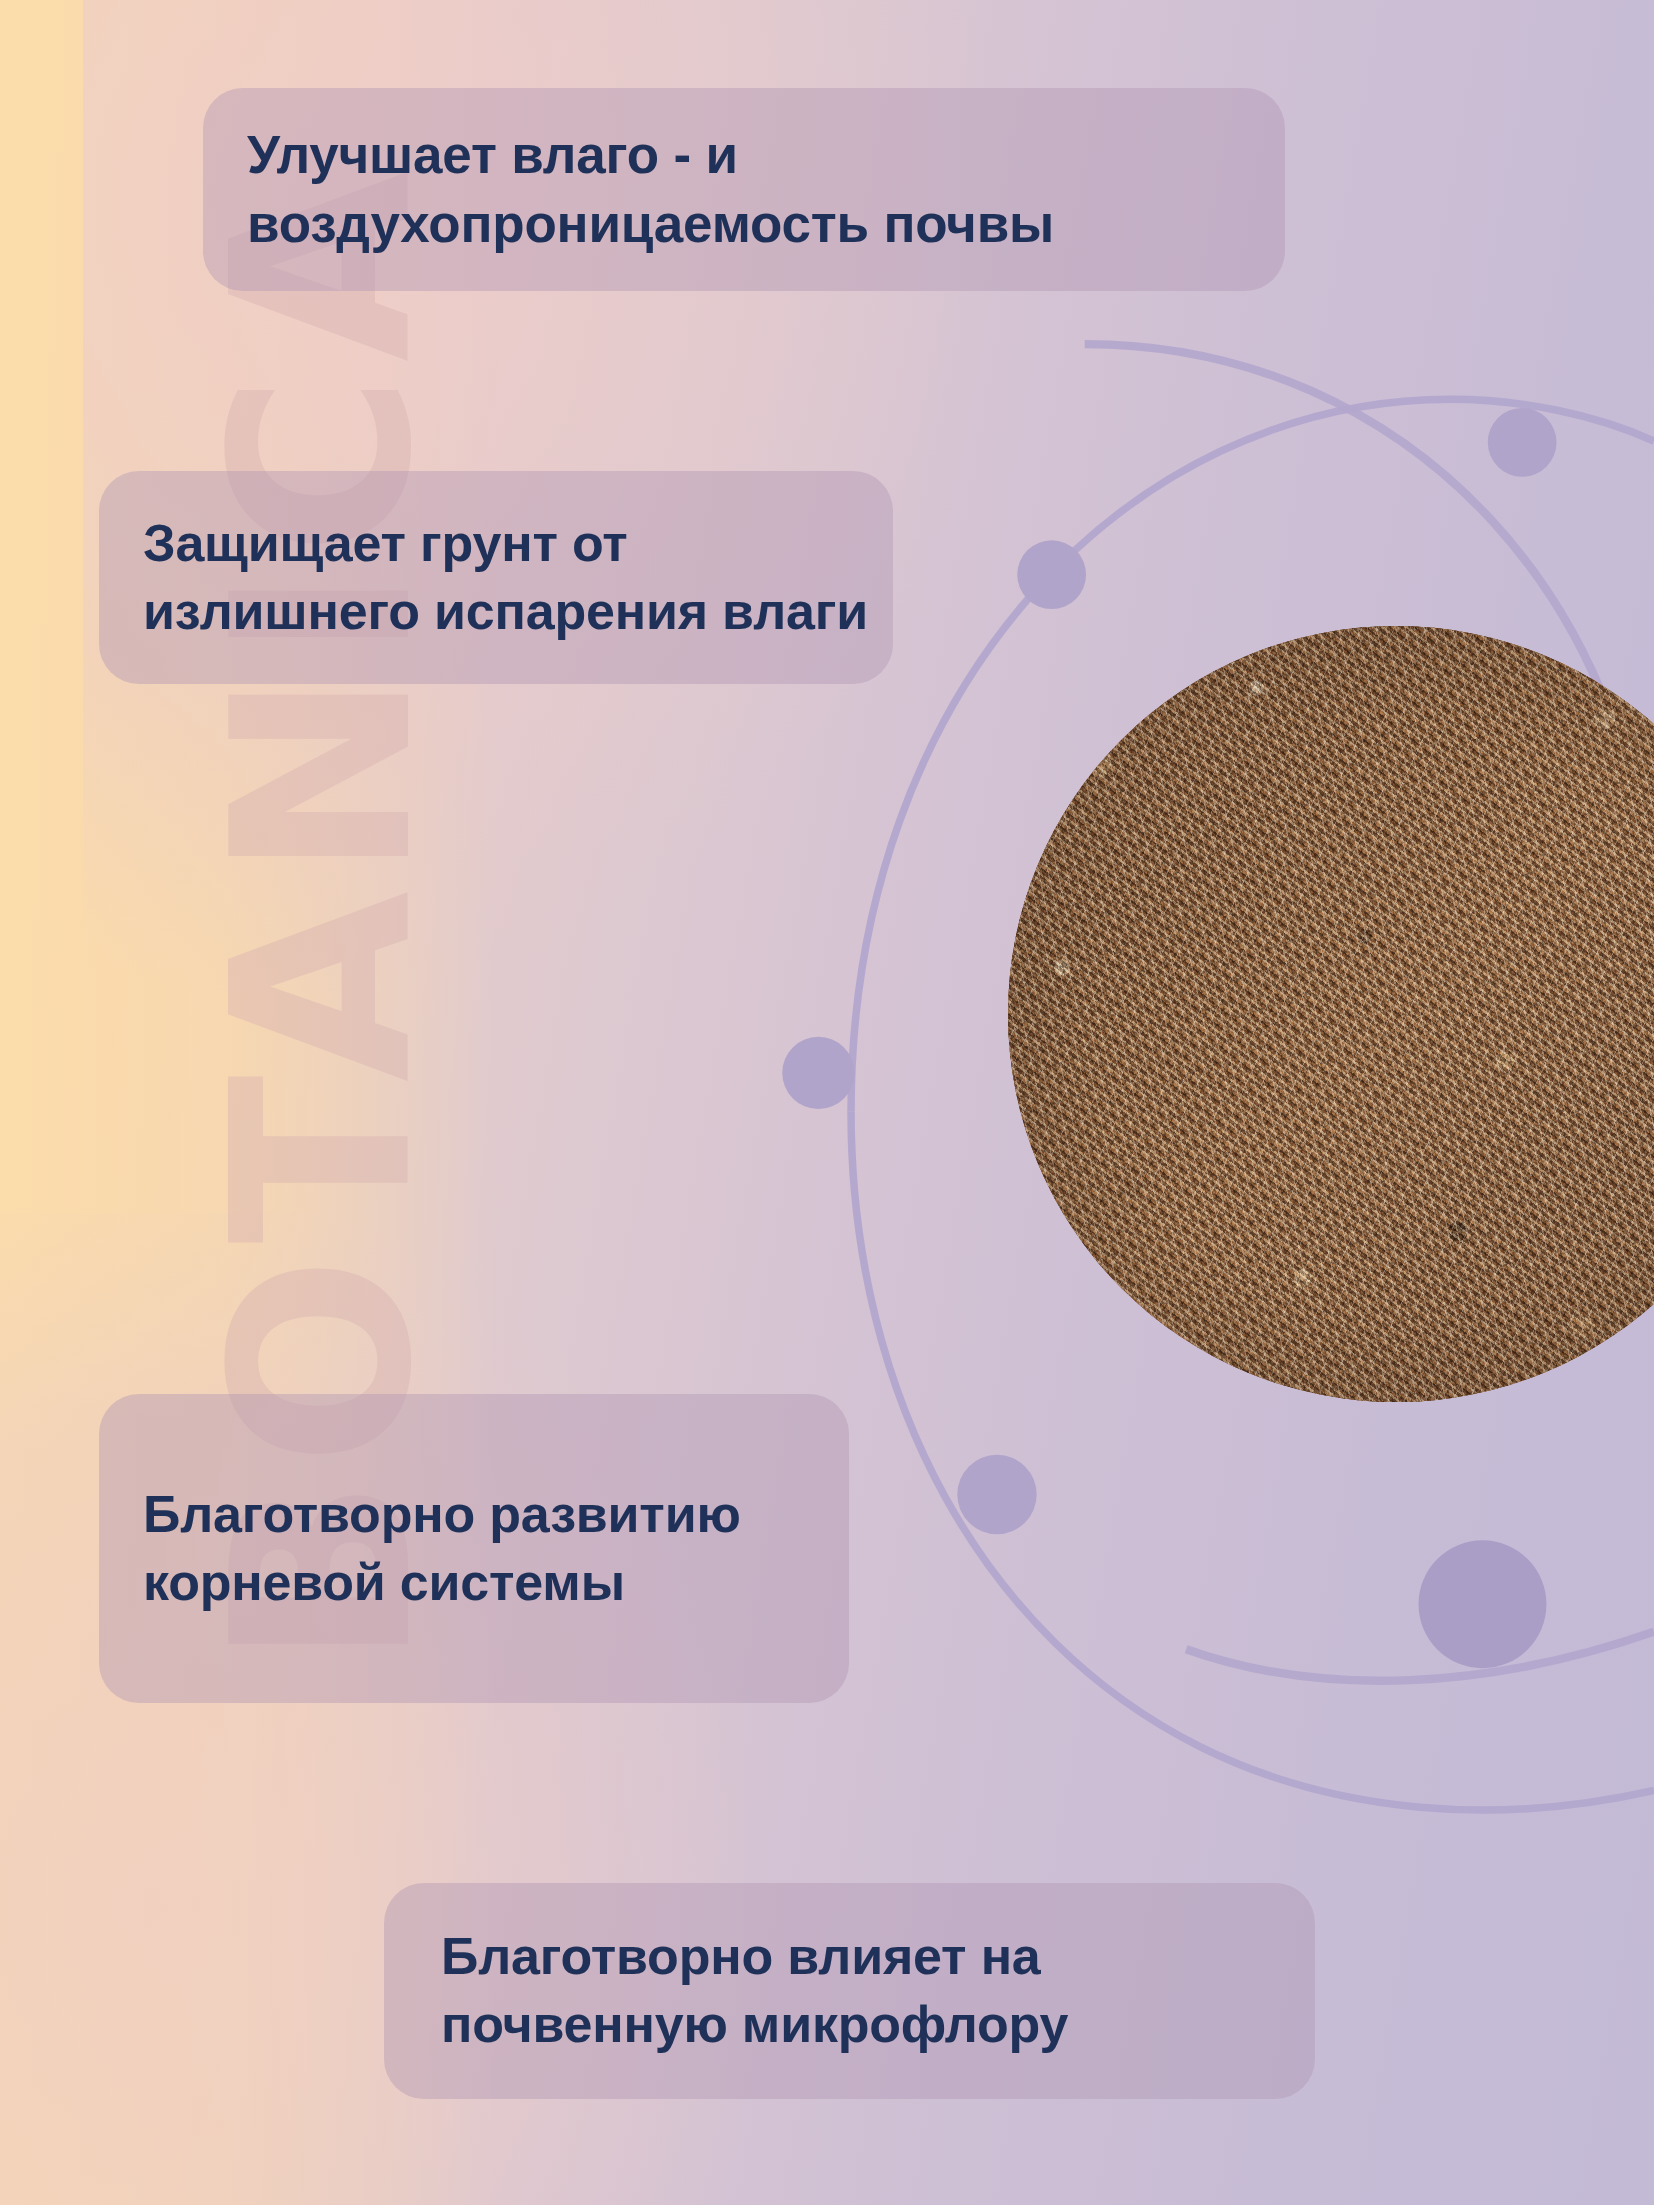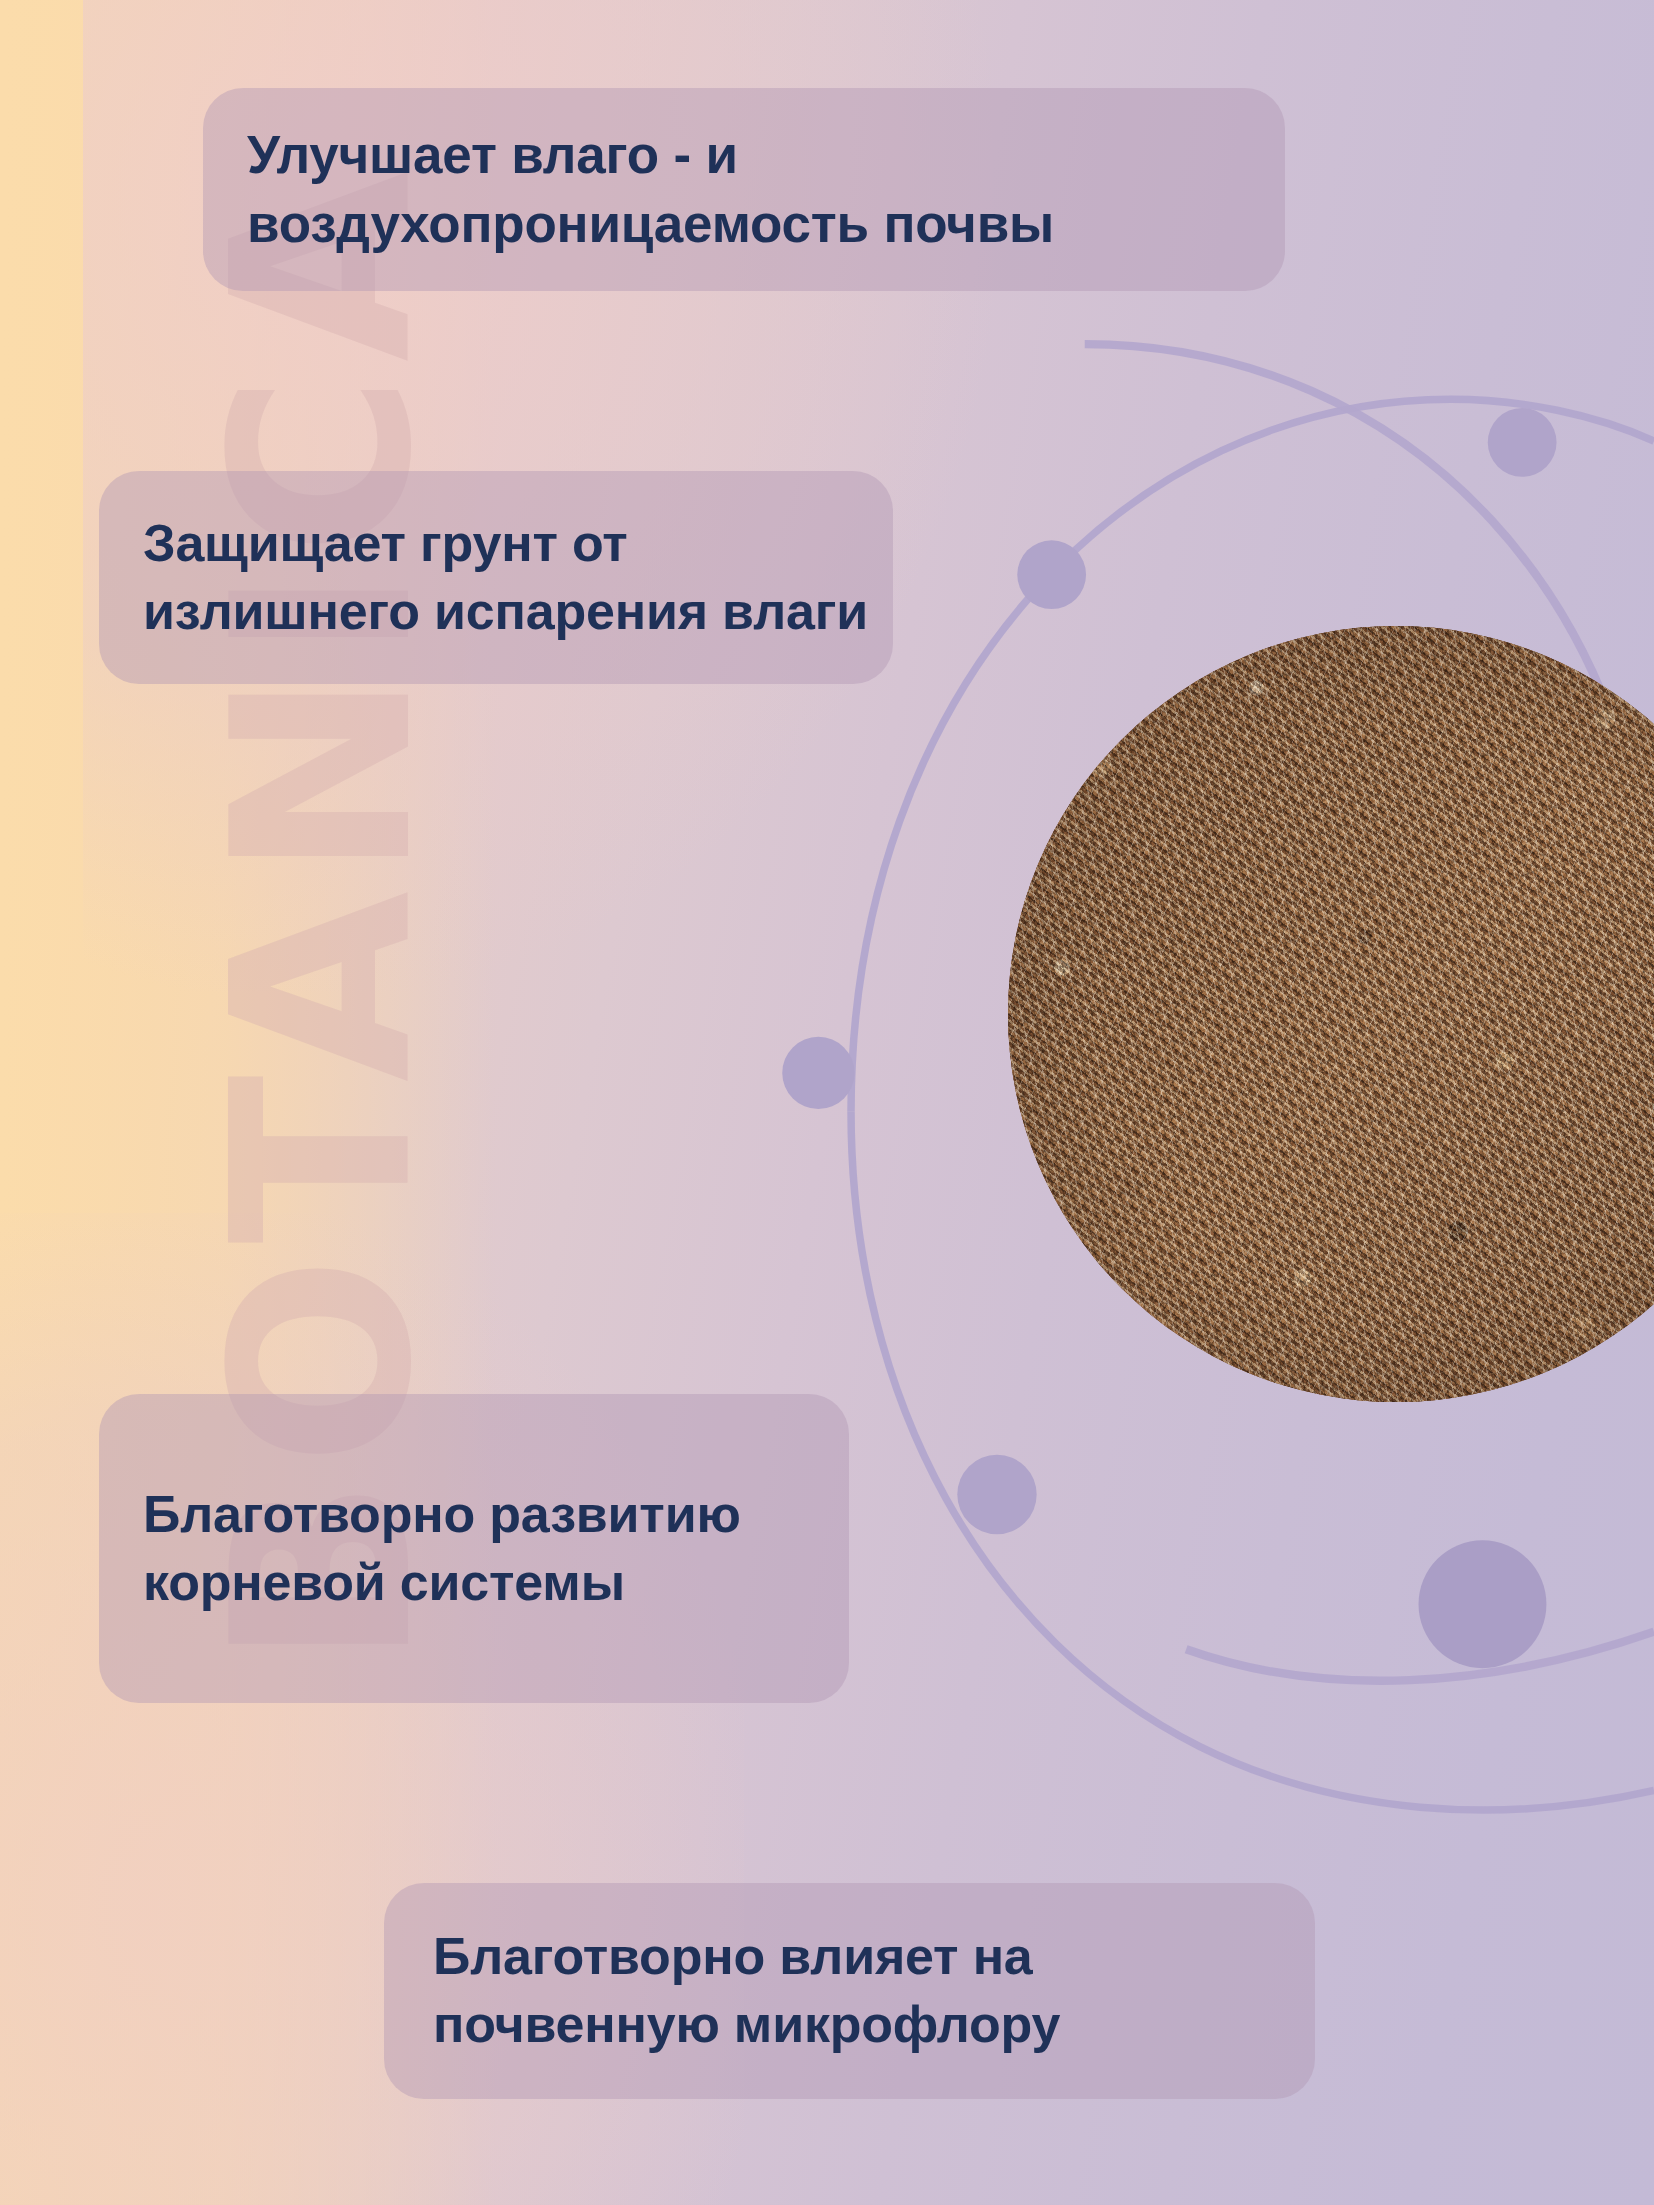--- a/index.html
+++ b/index.html
@@ -158,21 +158,21 @@
     font-family:"Liberation Sans", sans-serif;
   }
 
   #card1{ left:203px;  top:88px;  width:1082px; height:203px; padding:0 0 0 44px;}
   #card2{ left:99px;  top:471px; width:794px; height:213px; padding:0 0 0 44px;}
   #card3{ left:106px;  top:913px; width:657px; height:335px; padding:0 0 0 44px;}
   #card4{ left:99px;  top:1394px; width:750px; height:309px; padding:0 0 0 44px;}
   #card5{ left:384px;  top:1883px; width:931px; height:216px; padding:0 0 0 49px;}
 
   #card1 p{ font-size:53px; }
-  #card5 p{ font-size:52px; }
+  #card5 p{ font-size:52px;margin-left:8px; }
 </style>
 </head>
 <body>
 
 <div id="stage">
 
   <div class="bg-base"></div>
   <div class="bg-warm"></div>
   <div class="bg-rose"></div>
   <div class="bg-rose2"></div>

